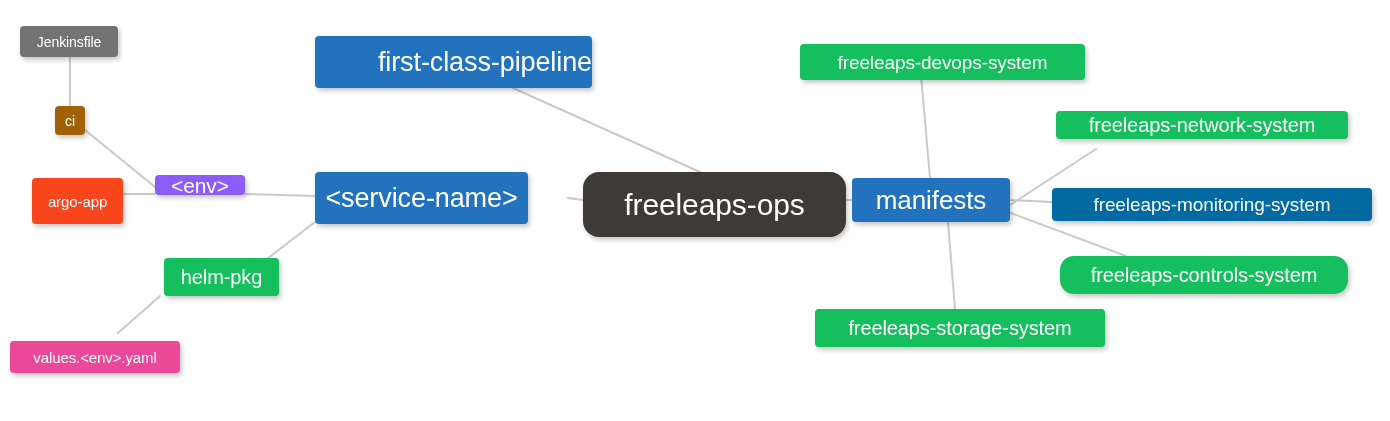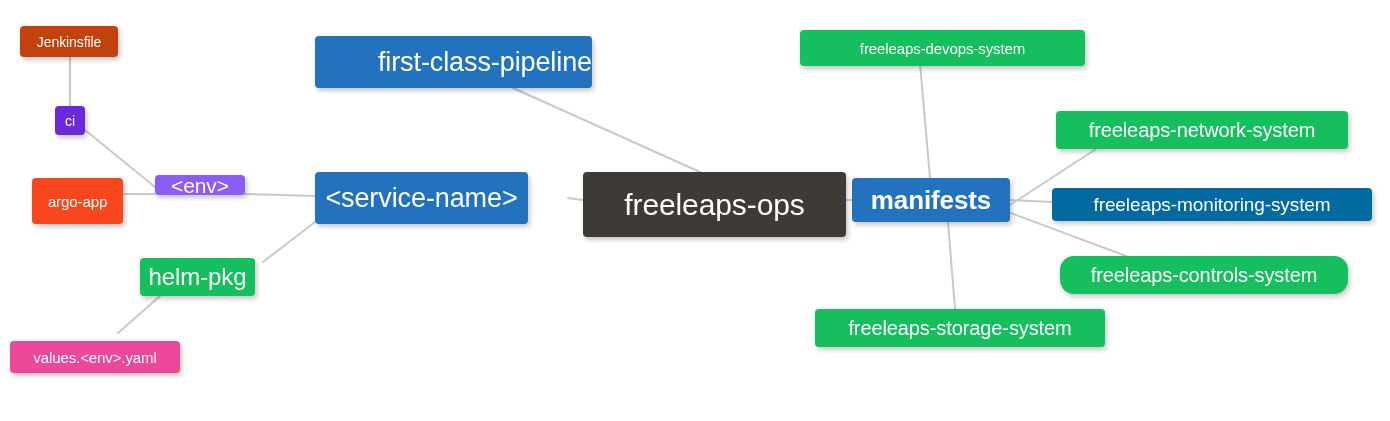--- a/index.html
+++ b/index.html
@@ -59,54 +59,54 @@
       <line x1="568" y1="198" x2="583" y2="200" stroke="#c9c9c9" stroke-width="2" stroke-linecap="round"></line>
       <line x1="513" y1="88" x2="700" y2="172" stroke="#c9c9c9" stroke-width="2" stroke-linecap="round"></line>
       <line x1="846" y1="200" x2="852" y2="200" stroke="#c9c9c9" stroke-width="2" stroke-linecap="round"></line>
       <line x1="930" y1="178" x2="920" y2="64" stroke="#c9c9c9" stroke-width="2" stroke-linecap="round"></line>
       <line x1="1010" y1="205" x2="1096" y2="149" stroke="#c9c9c9" stroke-width="2" stroke-linecap="round"></line>
       <line x1="1010" y1="200" x2="1052" y2="202" stroke="#c9c9c9" stroke-width="2" stroke-linecap="round"></line>
       <line x1="1008" y1="212" x2="1126" y2="256" stroke="#c9c9c9" stroke-width="2" stroke-linecap="round"></line>
       <line x1="948" y1="222" x2="955" y2="309" stroke="#c9c9c9" stroke-width="2" stroke-linecap="round"></line>
     </svg>
   <div id="node-layer">
-      <div class="node" style="left: 20px; top: 26px; width: 98px; height: 31px; background: #c2410c; font-size: 14px;">
+      <div class="node" style="left: 20px; top: 26px; width: 98px; height: 31px; background: #737373; font-size: 14px;">
         <span class="node-label">Jenkinsfile</span>
       </div>
-      <div class="node" style="left: 55px; top: 106px; width: 30px; height: 29px; background: #6d28d9; font-size: 14px;">
+      <div class="node" style="left: 55px; top: 106px; width: 30px; height: 29px; background: #a16207; font-size: 14px;">
         <span class="node-label">ci</span>
       </div>
       <div class="node" style="left: 32px; top: 178px; width: 91px; height: 46px; background: rgb(249, 70, 28); font-size: 15px;">
         <span class="node-label">argo-app</span>
       </div>
       <div class="node" style="left: 155px; top: 175px; width: 90px; height: 20px; background: #8b5cf6; font-size: 21px; text-align: center;">
         <span class="node-label">&lt;env&gt;</span>
       </div>
-      <div class="node" style="left: 140px; top: 258px; width: 115px; height: 38px; background: rgb(22, 191, 93); font-size: 24px;">
+      <div class="node" style="left: 164px; top: 258px; width: 115px; height: 38px; background: rgb(22, 191, 93); font-size: 20px;">
         <span class="node-label">helm-pkg</span>
       </div>
       <div class="node" style="left: 10px; top: 341px; width: 170px; height: 32px; background: #ec4899; font-size: 15px;">
         <span class="node-label">values.&lt;env&gt;.yaml</span>
       </div>
       <div class="node" style="left: 315px; top: 36px; width: 277px; height: 52px; background: rgb(34, 114, 190); font-size: 27px; justify-content: flex-end;">
         <span class="node-label">first-class-pipeline</span>
       </div>
       <div class="node" style="left: 315px; top: 172px; width: 213px; height: 52px; background: rgb(34, 114, 190); font-size: 27px;">
         <span class="node-label">&lt;service-name&gt;</span>
       </div>
-      <div class="node" style="left: 583px; top: 172px; width: 263px; height: 65px; background: rgb(62, 58, 54); font-size: 30px;">
+      <div class="node" style="left: 583px; top: 172px; width: 263px; height: 65px; background: rgb(62, 58, 54); font-size: 30px; border-radius: 16px;">
         <span class="node-label">freeleaps-ops</span>
       </div>
-      <div class="node" style="left: 852px; top: 178px; width: 158px; height: 44px; background: rgb(34, 114, 190); font-size: 26px; font-weight: bold;">
+      <div class="node" style="left: 852px; top: 178px; width: 158px; height: 44px; background: rgb(34, 114, 190); font-size: 26px;">
         <span class="node-label">manifests</span>
       </div>
-      <div class="node" style="left: 800px; top: 30px; width: 285px; height: 36px; background: rgb(22, 191, 93); font-size: 15px;">
+      <div class="node" style="left: 800px; top: 44px; width: 285px; height: 36px; background: rgb(22, 191, 93); font-size: 19px;">
         <span class="node-label">freeleaps-devops-system</span>
       </div>
-      <div class="node" style="left: 1056px; top: 111px; width: 292px; height: 38px; background: rgb(22, 191, 93); font-size: 20px;">
+      <div class="node" style="left: 1056px; top: 111px; width: 292px; height: 28px; background: rgb(22, 191, 93); font-size: 20px;">
         <span class="node-label">freeleaps-network-system</span>
       </div>
       <div class="node" style="left: 1052px; top: 188px; width: 320px; height: 33px; background: #0369a1; font-size: 19px;">
         <span class="node-label">freeleaps-monitoring-system</span>
       </div>
       <div class="node" style="left: 1060px; top: 256px; width: 288px; height: 38px; background: rgb(22, 191, 93); font-size: 20px; border-radius: 14px;">
         <span class="node-label">freeleaps-controls-system</span>
       </div>
       <div class="node" style="left: 815px; top: 309px; width: 290px; height: 38px; background: rgb(22, 191, 93); font-size: 20px;">
         <span class="node-label">freeleaps-storage-system</span>

